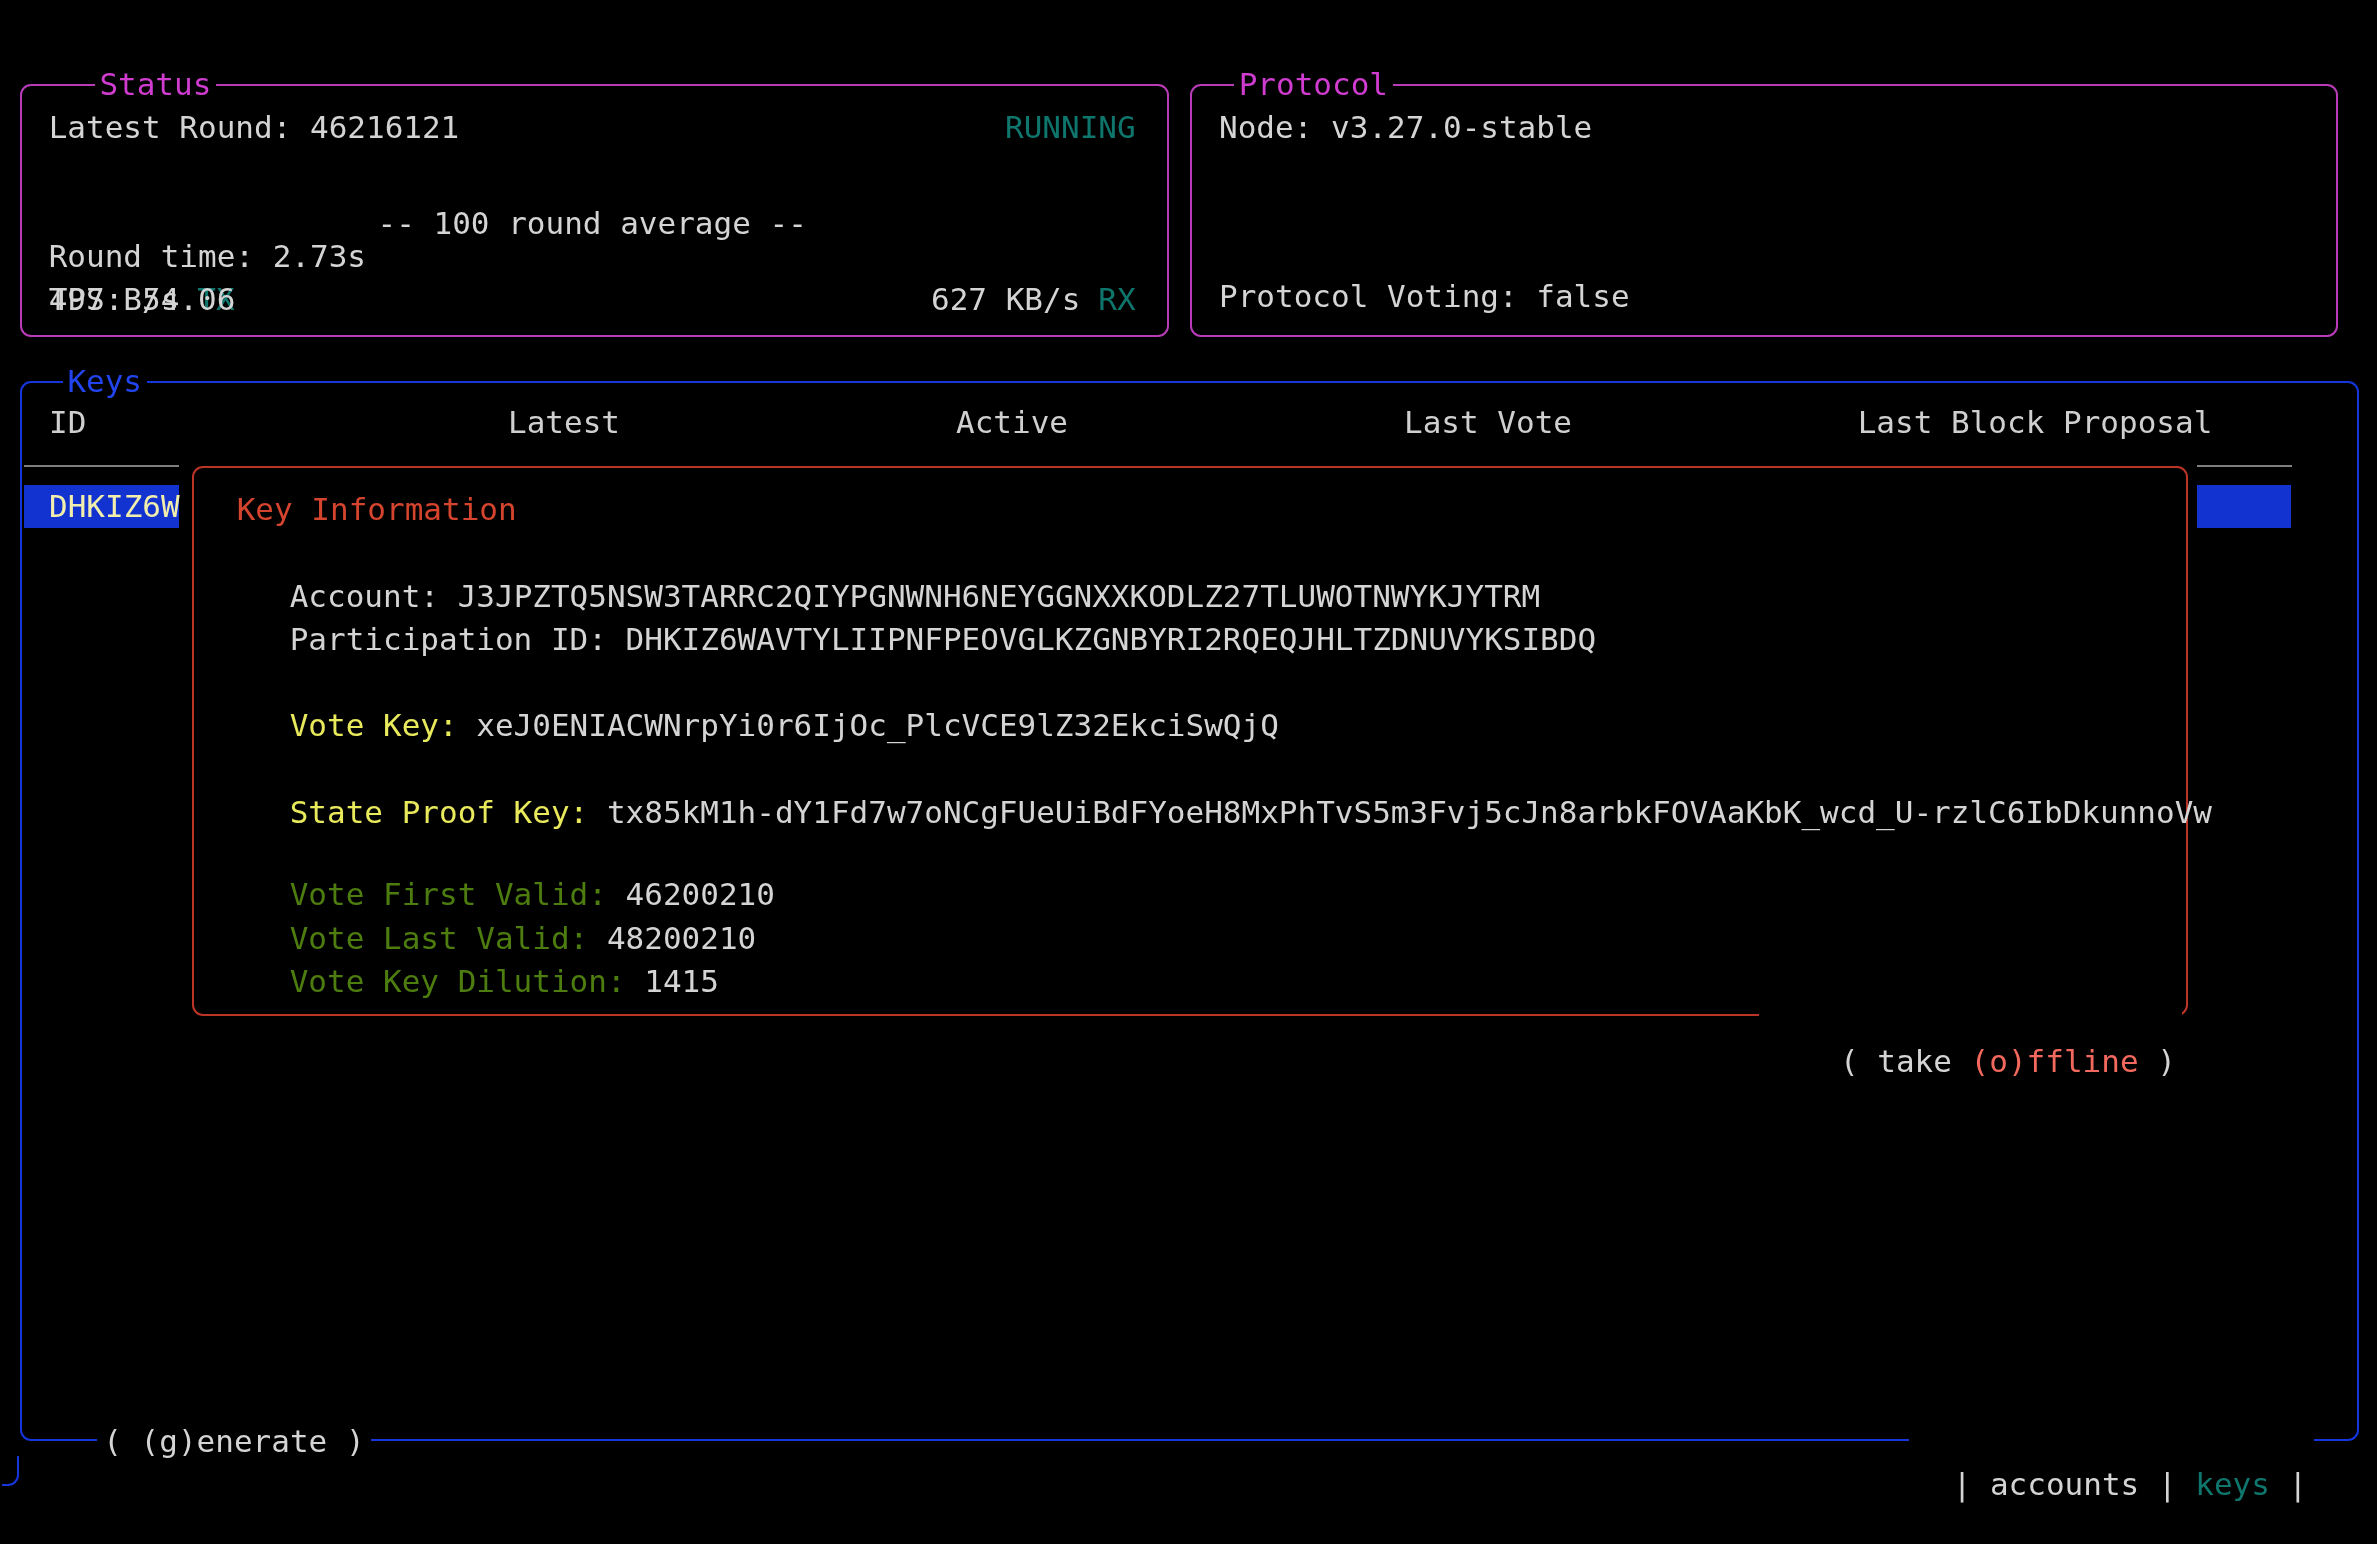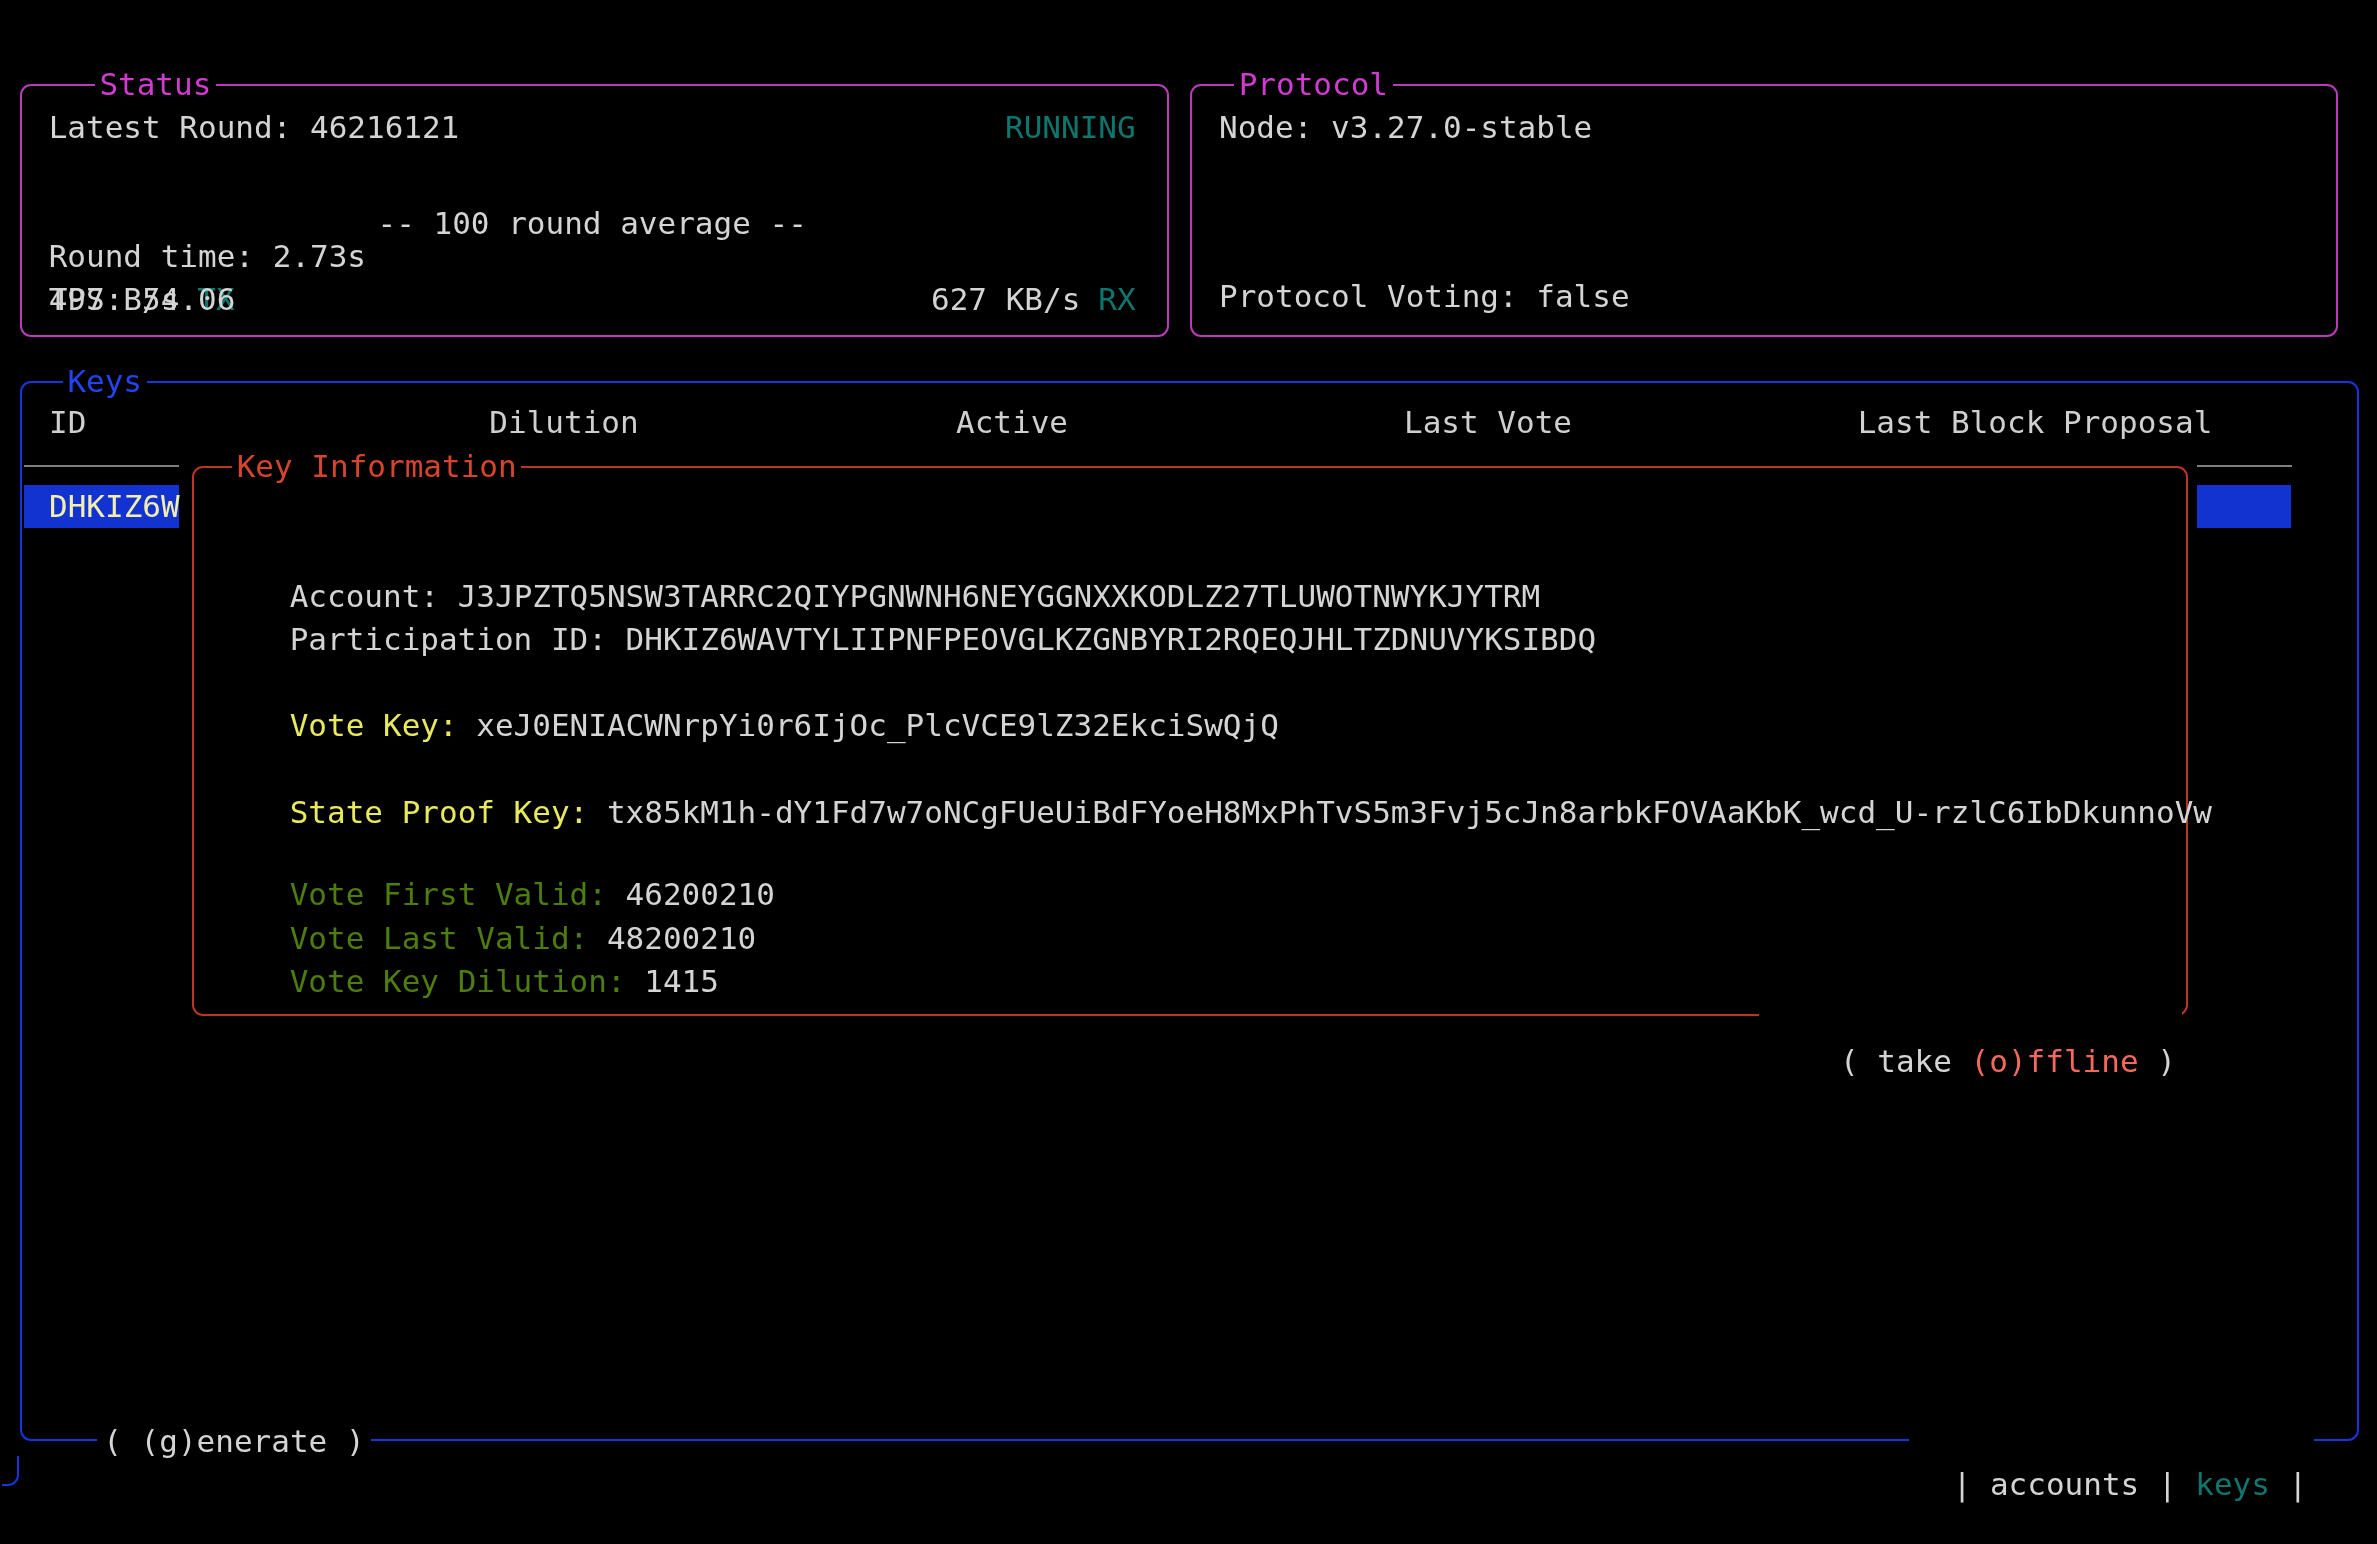--- a/index.html
+++ b/index.html
@@ -121,34 +121,34 @@
   <div class="row" style="top:189px;">
     <span>Protocol Voting: false</span>
   </div>
 </div>
 
 <div class="box blue-box" id="keys-box" style="left:19.7px; top:381px; width:2339px; height:1060px;">
   <div class="box-title blue-title" style="left:41px;">Keys</div>
 </div>
 
 <div class="line hdr" style="left:49px; top:401px;">ID</div>
-<div class="line hdr center" style="left:564px; top:401px;">Dilution</div>
+<div class="line hdr center" style="left:564px; top:401px;">Latest</div>
 <div class="line hdr center" style="left:1012px; top:401px;">Active</div>
 <div class="line hdr center" style="left:1488px; top:401px;">Last Vote</div>
 <div class="line hdr center" style="left:2035px; top:401px;">Last Block Proposal</div>
 
 <div class="sep" id="keys-sep-left" style="left:24.4px; width:155px;"></div>
 <div class="sep" id="keys-sep-right" style="left:2197px; width:95px;"></div>
 
 <div class="sel-block" style="left:24.4px; width:155px;"></div>
 <div class="sel-id">DHKIZ6W</div>
 <div class="sel-block" style="left:2197px; width:94px;"></div>
 
 <div class="box red-box" id="key-info" style="left:192px; top:466px; width:1996px; height:550px;">
-  <div class="box-title red-title" style="left:38px;">Key Information</div>
+  <div class="box-title red-title" style="left:38px;margin-top:43px;">Key Information</div>
 
   <div class="line" style="left:21px; top:64px;">
     <span>Account: </span><span>J3JPZTQ5NSW3TARRC2QIYPGNWNH6NEYGGNXXKODLZ27TLUWOTNWYKJYTRM</span>
   </div>
   <div class="line" style="left:21px; top:107px;">
     <span>Participation ID: </span><span>DHKIZ6WAVTYLIIPNFPEOVGLKZGNBYRI2RQEQJHLTZDNUVYKSIBDQ</span>
   </div>
 
   <div class="line" style="left:21px; top:193px;">
     <span class="yellow-label">Vote Key: </span><span>xeJ0ENIACWNrpYi0r6IjOc_PlcVCE9lZ32EkciSwQjQ</span>

